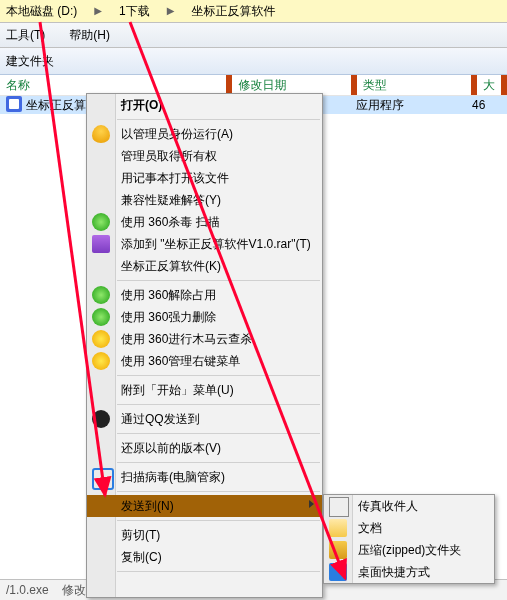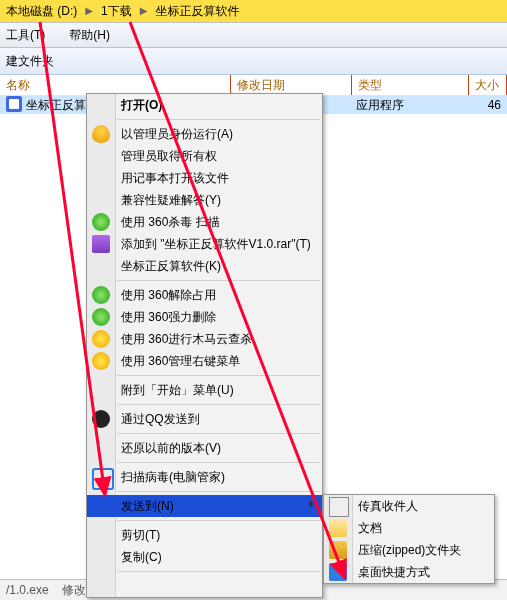--- a/index.html
+++ b/index.html
@@ -1,37 +1,37 @@
 <!DOCTYPE html>
 <html><head>
 <meta charset="utf-8">
 <style>
 html,body{margin:0;padding:0;font-family:"Microsoft YaHei","Segoe UI",Tahoma,sans-serif;font-size:12px;background:#fff;color:#000}
 body{width:507px;height:600px;overflow:hidden;position:relative}
-.breadcrumb{height:22px;line-height:22px;padding:0 6px;border-bottom:1px solid #c0c0c0;background:#fde047;display:flex;align-items:center;gap:8px}
+.breadcrumb{height:22px;line-height:22px;padding:0 6px;border-bottom:1px solid #c0c0c0;background:#fef9c3;display:flex;align-items:center;gap:17px}
 .breadcrumb .sep{color:#666;font-size:10px}
 .breadcrumb .bc{color:#000}
 .menubar{height:20px;line-height:20px;padding:2px 6px;display:flex;gap:24px;border-bottom:1px solid #c0c0c0;background:linear-gradient(#f5f7fa,#e6ebf2)}
 .toolbar{height:26px;line-height:26px;padding:0 6px;background:linear-gradient(#f4f7fc,#e0eaf6);border-bottom:1px solid #b4c7e0}
 .columns{display:flex;height:20px;line-height:20px;background:#fff;border-bottom:1px solid #e4e4e4}
-.columns>div{padding:0 6px;border-right:1px solid #c2410c;color:#a16207}
+.columns>div{padding:0 6px;border-right:6px solid #c2410c;color:#15803d}
 .col-name{width:218px}.col-date{width:108px}.col-type{width:104px}.col-size{flex:1;}
 .filelist{position:relative;height:480px}
 .filerow{display:flex;height:18px;line-height:18px}
 .filerow.sel{background:#cde6ff}
 .filerow .cell{padding:0 6px}
 .filerow .ic{display:inline-block;width:16px;height:16px;vertical-align:-3px;margin-right:4px}
 .ic-exe{background:#4169e1;border-radius:2px;position:relative}
 .ic-exe:after{content:"";position:absolute;inset:3px;background:#fff;border-radius:1px}
 .statusbar{position:absolute;bottom:0;left:0;right:0;height:20px;line-height:20px;padding:0 6px;border-top:1px solid #c0c0c0;background:#f2f2f2;color:#555}
 
 .menu{position:absolute;background:#f2f2f2;border:1px solid #979797;box-shadow:2px 2px 4px rgba(0,0,0,.3);font-size:12px}
 .menu .gutter{position:absolute;left:0;top:0;bottom:0;width:28px;background:#eaeaea;border-right:1px solid #d0d0d0}
 .menu-item{position:relative;padding:3px 28px 3px 34px;white-space:nowrap;cursor:default;height:16px;line-height:16px}
-.menu-item.hi{background:#1d4ed8}
+.menu-item.hi{background:#a16207}
 .menu-sep{height:1px;margin:3px 2px 3px 30px;background:#d0d0d0}
 .menu-item .mic{position:absolute;left:5px;top:2px;width:18px;height:18px}
 .menu-item .arrow{position:absolute;right:8px;top:5px;width:0;height:0;border-left:5px solid #333;border-top:4px solid transparent;border-bottom:4px solid transparent}
 
 .ic-shield{background:radial-gradient(circle at 50% 35%,#ffd24a,#e89b00);border-radius:50% 50% 50% 50%/60% 60% 40% 40%}
 .ic-360{background:radial-gradient(circle,#8fe86b,#1e9e14);border-radius:50%}
 .ic-rar{background:linear-gradient(#b06ae6,#7c3cc2);border-radius:2px}
 .ic-yell{background:radial-gradient(circle,#ffe84a,#f0a500);border-radius:50%}
 .ic-qq{background:#222;border-radius:50%}
 .ic-tencent{border:2px solid #2a7de1;border-radius:3px}
@@ -69,21 +69,21 @@
  <div class="col-date">修改日期</div>
  <div class="col-type">类型</div>
  <div class="col-size">大小</div>
 </div>
 
 <div class="filelist">
  <div class="filerow sel">
   <div class="cell col-name"><span class="ic ic-exe"></span><span>坐标正反算</span></div>
   <div class="cell col-date"></div>
   <div class="cell col-type">应用程序</div>
-  <div class="cell col-size" style="text-align:right">46</div>
+  <div class="cell col-size" style="text-align:left">46</div>
  </div>
 </div>
 
 <div class="statusbar">
  <span>/1.0.exe</span>
  &nbsp;&nbsp;
  <span>修改E</span>
 </div>
 
 <div id="ctx" class="menu" style="left:86px;top:93px;width:235px">

